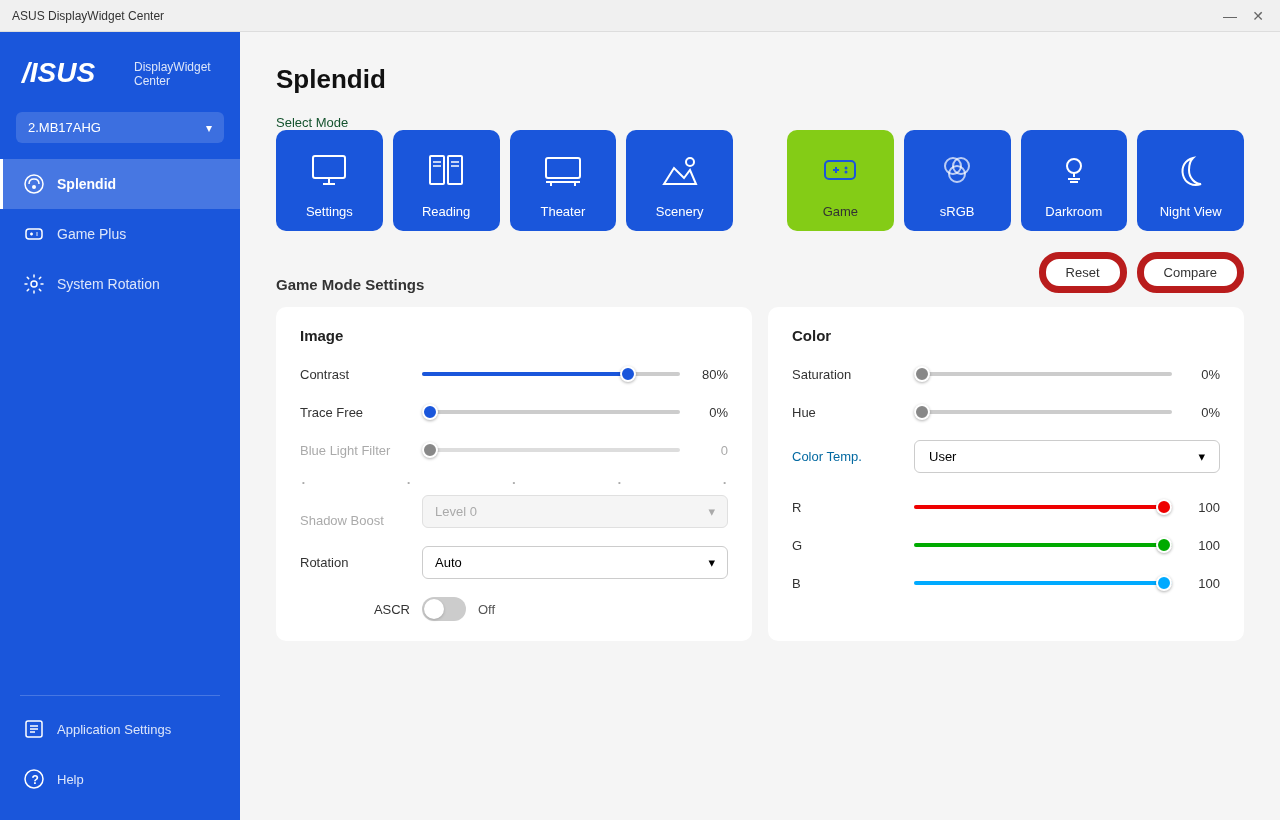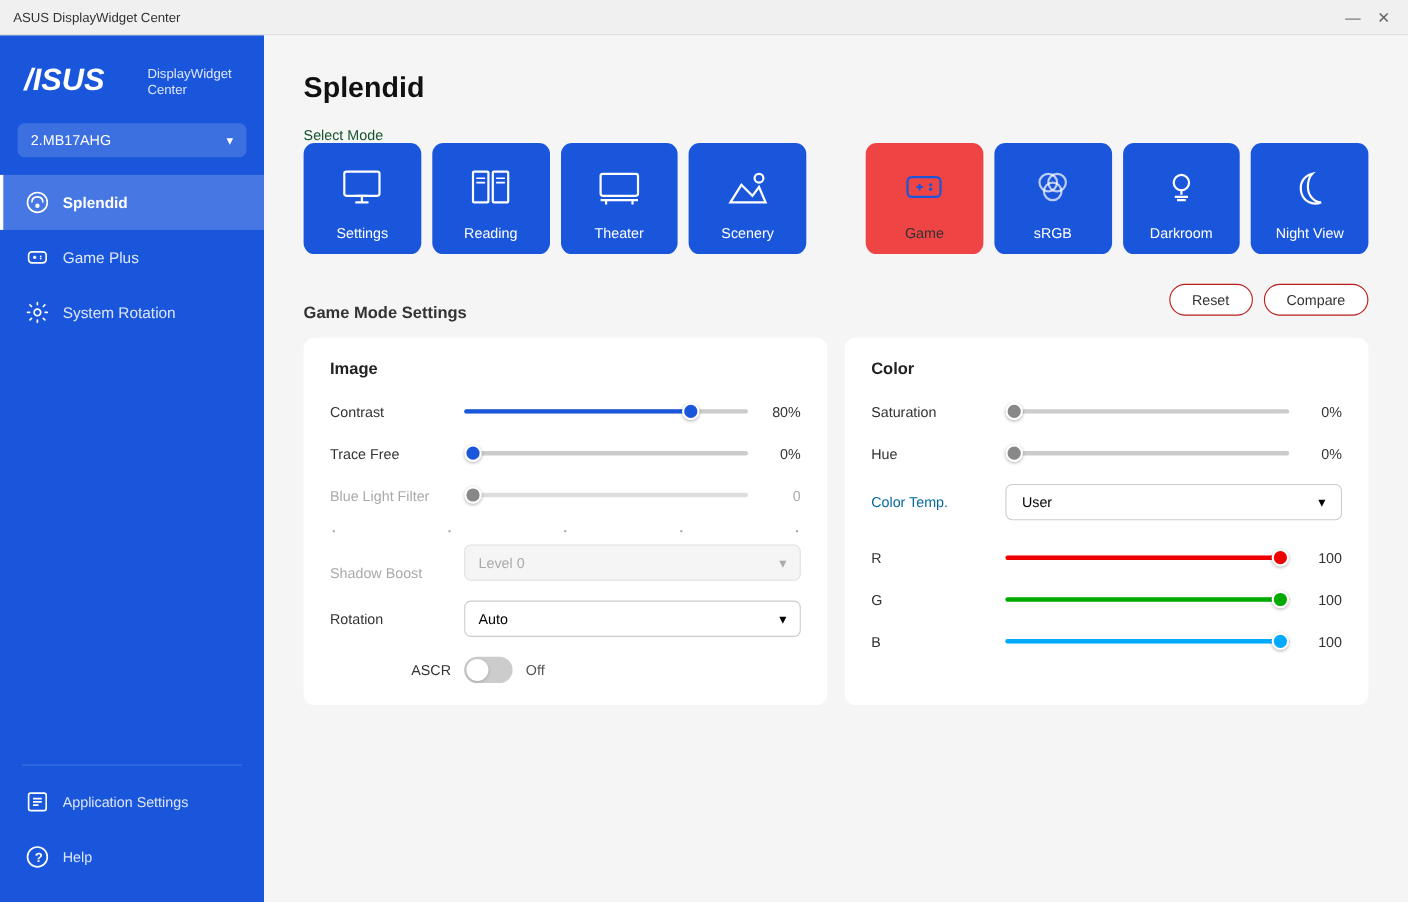--- a/index.html
+++ b/index.html
@@ -127,21 +127,21 @@
       padding: 16px 8px 12px;
       display: flex;
       flex-direction: column;
       align-items: center;
       gap: 10px;
       cursor: pointer;
       min-width: 80px;
       transition: background 0.15s;
     }
     .mode-card.active {
-      background: #ef4444;
+      background: #84cc16;
       margin-left: 44px;
     }
     .mode-card.active .mode-label { color: #333; }
     .mode-card .mode-icon { width: 48px; height: 48px; display: flex; align-items: center; justify-content: center; }
     .mode-card .mode-icon svg { width: 40px; height: 40px; }
     .mode-card .mode-label {
       font-size: 13px;
       color: white;
       font-weight: 500;
       text-align: center;
@@ -156,21 +156,21 @@
     }
     .settings-title {
       font-size: 15px;
       font-weight: 600;
       color: #333;
       margin-top: 25px;
     }
     .settings-actions { display: flex; gap: 10px; }
     .btn-outline {
       padding: 6px 20px;
-      border: 1px solid #b91c1c;
+      border: 7px solid #b91c1c;
       border-radius: 20px;
       background: white;
       font-size: 13px;
       cursor: pointer;
       color: #333;
     }
 
     .settings-panels {
       display: flex;
       gap: 16px;

